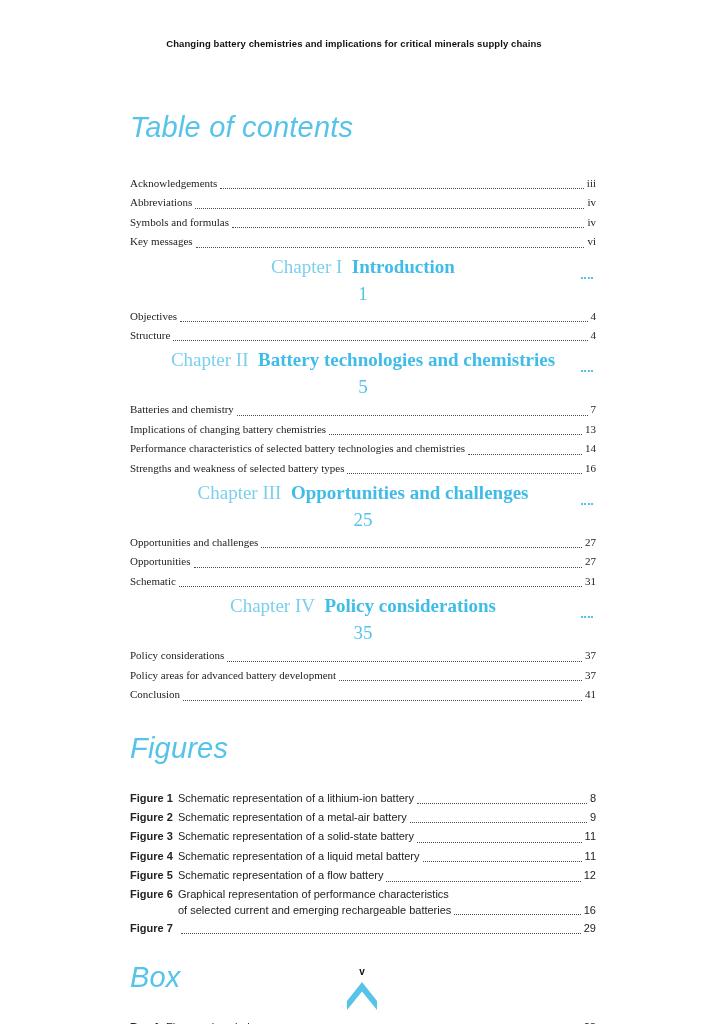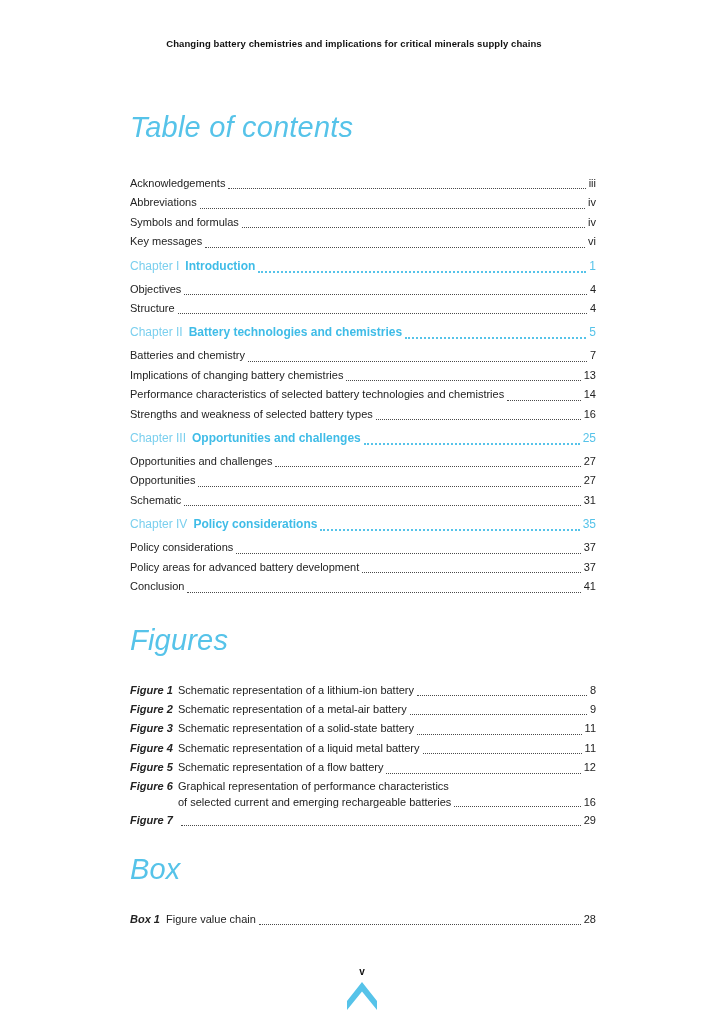--- a/index.html
+++ b/index.html
@@ -45,54 +45,55 @@
     font-style: italic;
   }
   .toc-list { margin-top: 30px; }
 
   .row {
     display: flex;
     align-items: center;
     font-size: 11px;
     line-height: 19.4px;
     color: #232323;
+    font-family: Liberation Serif, serif;
   }
   .row .dots {
     flex: 1 1 auto;
     min-width: 12px;
     margin: 0 3px;
     border-bottom: 1.6px dotted #4a4a4a;
     align-self: flex-end;
     margin-bottom: 4px;
   }
   .row .pg { white-space: nowrap; }
 
   .row.chapter {
-    font-size: 12px;
+    font-size: 19px;
     line-height: 21px;
     margin: 4px 0 3px 0;
+    flex-direction: column;
   }
   .chap-prefix { color: #7acfee; font-weight: 400; }
   .chap-title  { color: #3fbce7; font-weight: bold; }
   .row.chapter .dots { border-bottom: 2px dotted #56c3e9; margin-bottom: 4px; }
   .row.chapter .pg   { color: #56c3e9; }
 
   .figures-title { margin-top: 26px; }
   .fig-list { margin-top: 24px; }
   .fig-row { font-size: 11px; }
   .fig-line {
     display: flex;
     align-items: baseline;
     line-height: 19.4px;
   }
   .fig-line.ml { line-height: 16.5px; }
   .fig-label {
     flex: 0 0 48px;
     font-weight: bold;
-    font-style: italic;
   }
   .fig-text { flex: 0 1 auto; }
   .fig-line .dots {
     flex: 1 1 auto;
     min-width: 12px;
     margin: 0 3px;
     border-bottom: 1.6px dotted #4a4a4a;
     align-self: flex-end;
     margin-bottom: 4px;
   }

